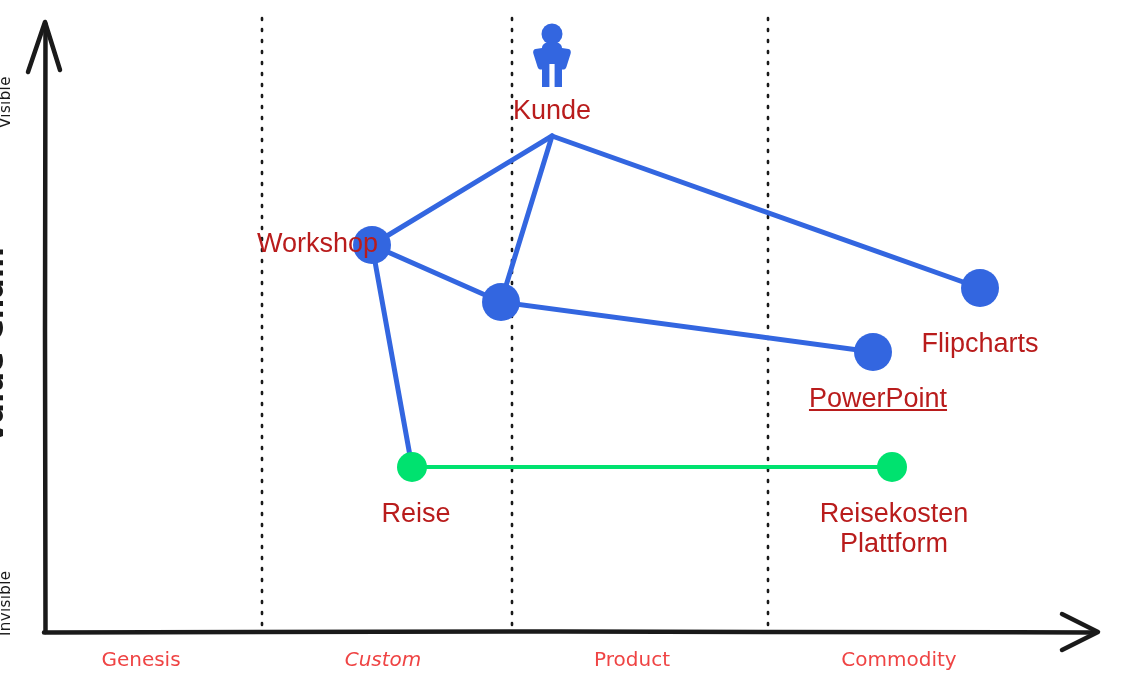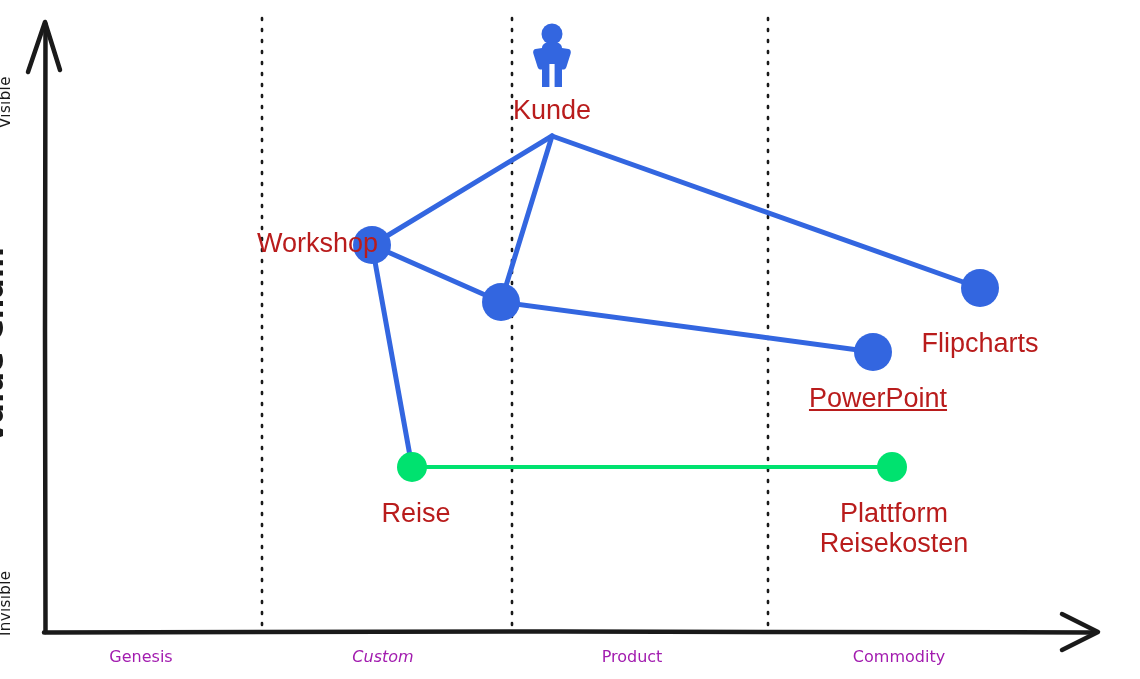--- a/index.html
+++ b/index.html
@@ -51,23 +51,23 @@
   }
   #label-invisible {
     left: 14px;
     top: 618px;
     font-size: 15px;
     font-weight: 500;
   }
   .x-axis-word {
     position: absolute;
     font-family: "DejaVu Sans", sans-serif;
-    font-size: 16px;
+    font-size: 20px;
     font-weight: 500;
-    color: #a21caf;
+    color: #ef4444;
     white-space: nowrap;
     transform: translateX(-50%);
     top: 647px;
   }
   .node-label {
     position: absolute;
     font-family: "Liberation Sans", sans-serif;
     font-size: 27px;
     color: #b91c1c;
     white-space: nowrap;
@@ -169,22 +169,22 @@
   <div class="node-label right-aligned" style="left:341px; top:228px;margin-left:37px;">Workshop</div>
 
 
   <div class="node-label center" style="left:980px; top:319px;margin-top:9px;">Flipcharts</div>
 
   <div class="node-label center" style="left:878px; top:383px;text-decoration:underline;">PowerPoint</div>
 
   <div class="node-label center" style="left:416px; top:498px;">Reise</div>
 
   <div class="node-label multi" style="left:894px; top:498px; width:260px; margin-left:-130px;">
+    <div>Reisekosten</div>
     <div>Plattform</div>
-    <div>Reisekosten</div>
   </div>
 
   <div class="hit" style="left:350px; top:223px; width:44px; height:44px;"></div>
   <div class="hit" style="left:479px; top:280px; width:44px; height:44px;"></div>
   <div class="hit" style="left:958px; top:266px; width:44px; height:44px;"></div>
   <div class="hit" style="left:851px; top:330px; width:44px; height:44px;"></div>
   <div class="hit" style="left:394px; top:449px; width:36px; height:36px;"></div>
   <div class="hit" style="left:874px; top:449px; width:36px; height:36px;"></div>
   <div class="hit" style="left:530px; top:22px; width:44px; height:70px; border-radius:6px;"></div>
 

